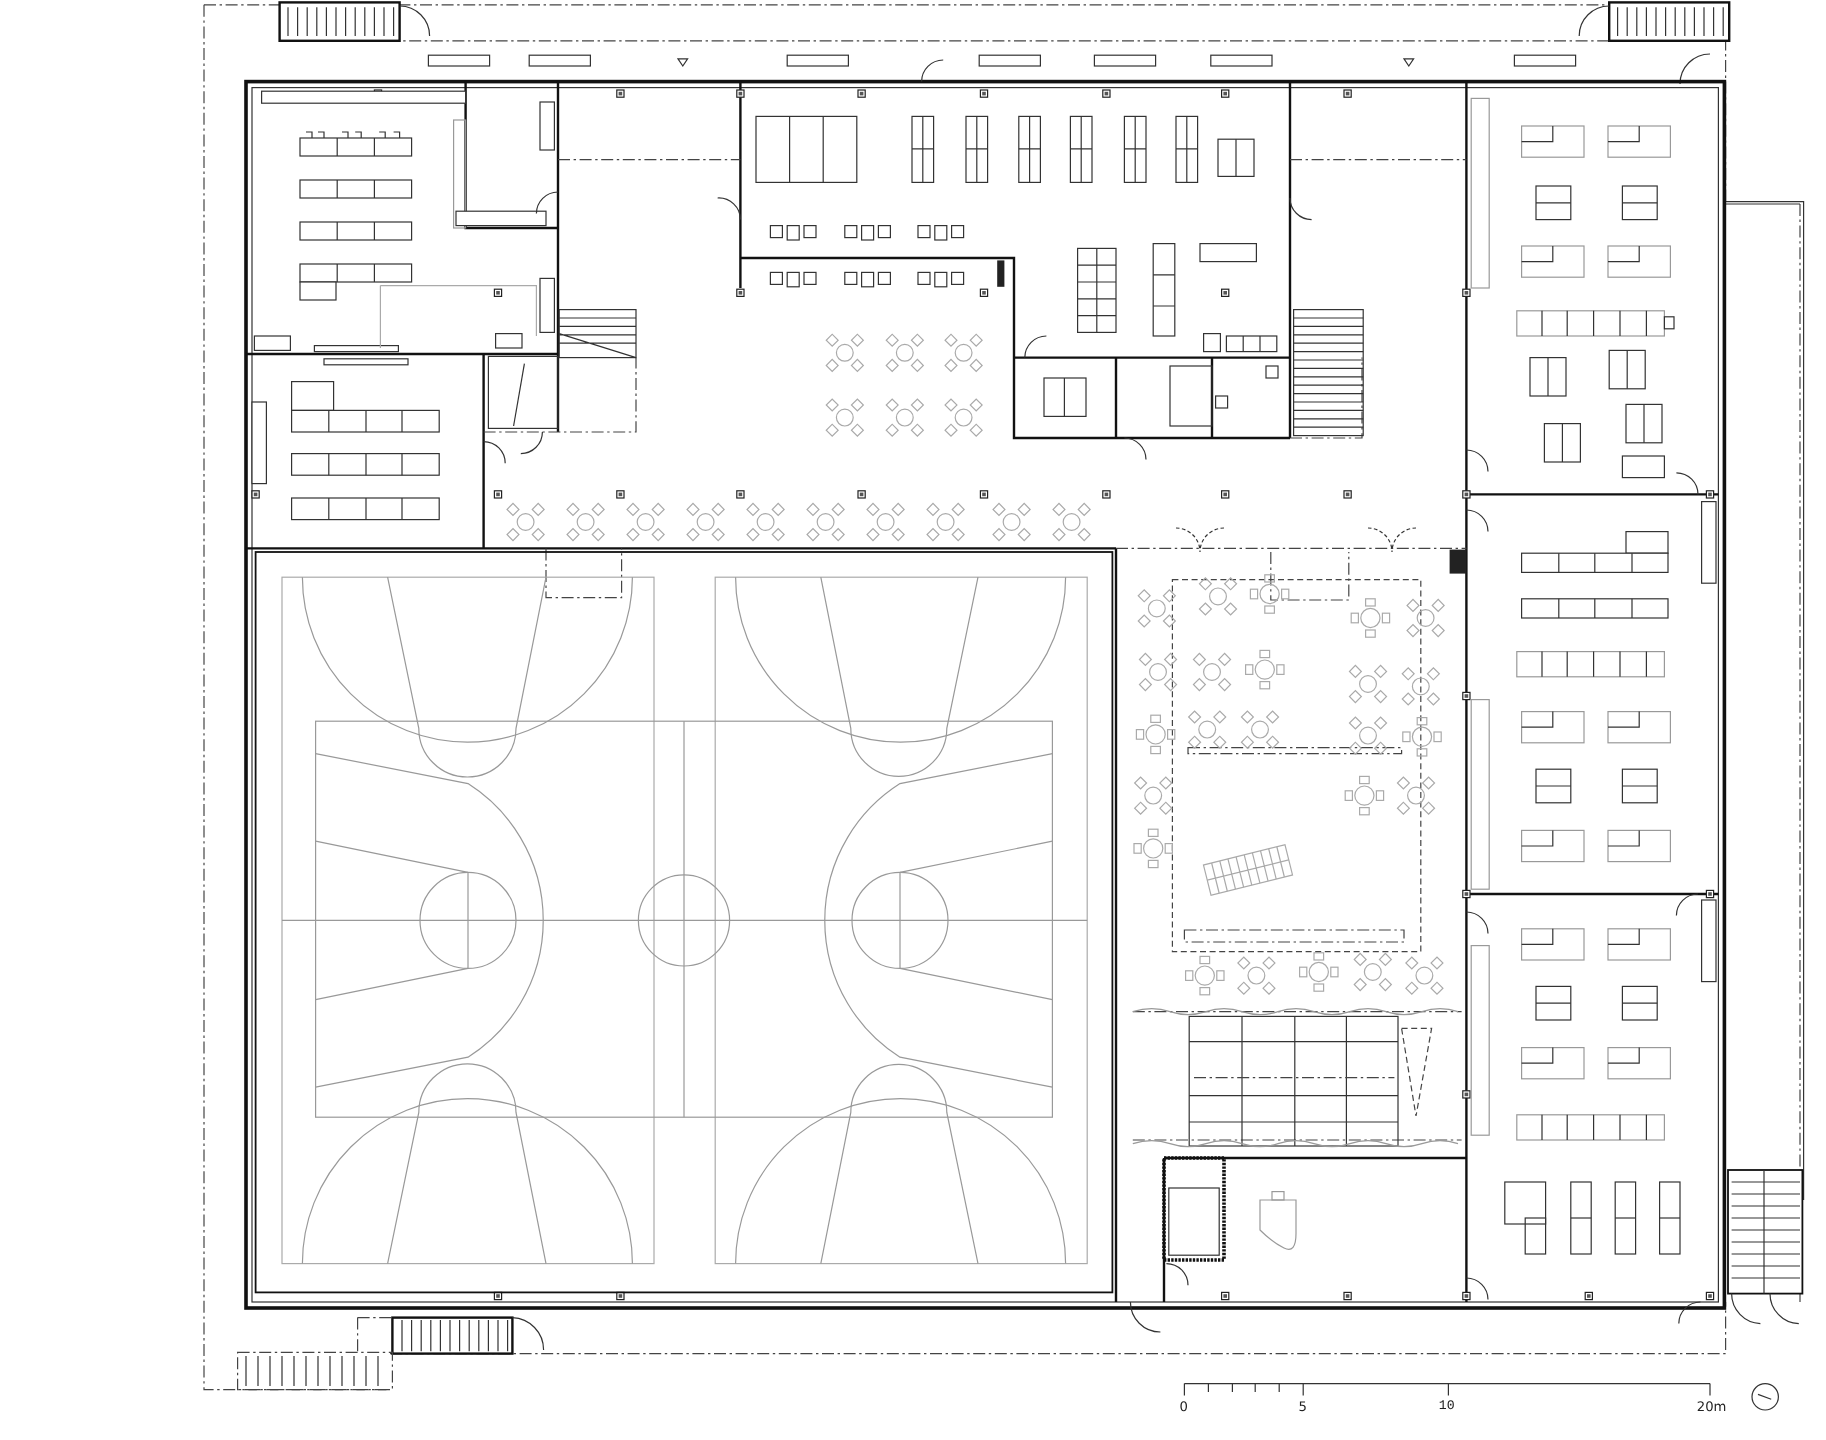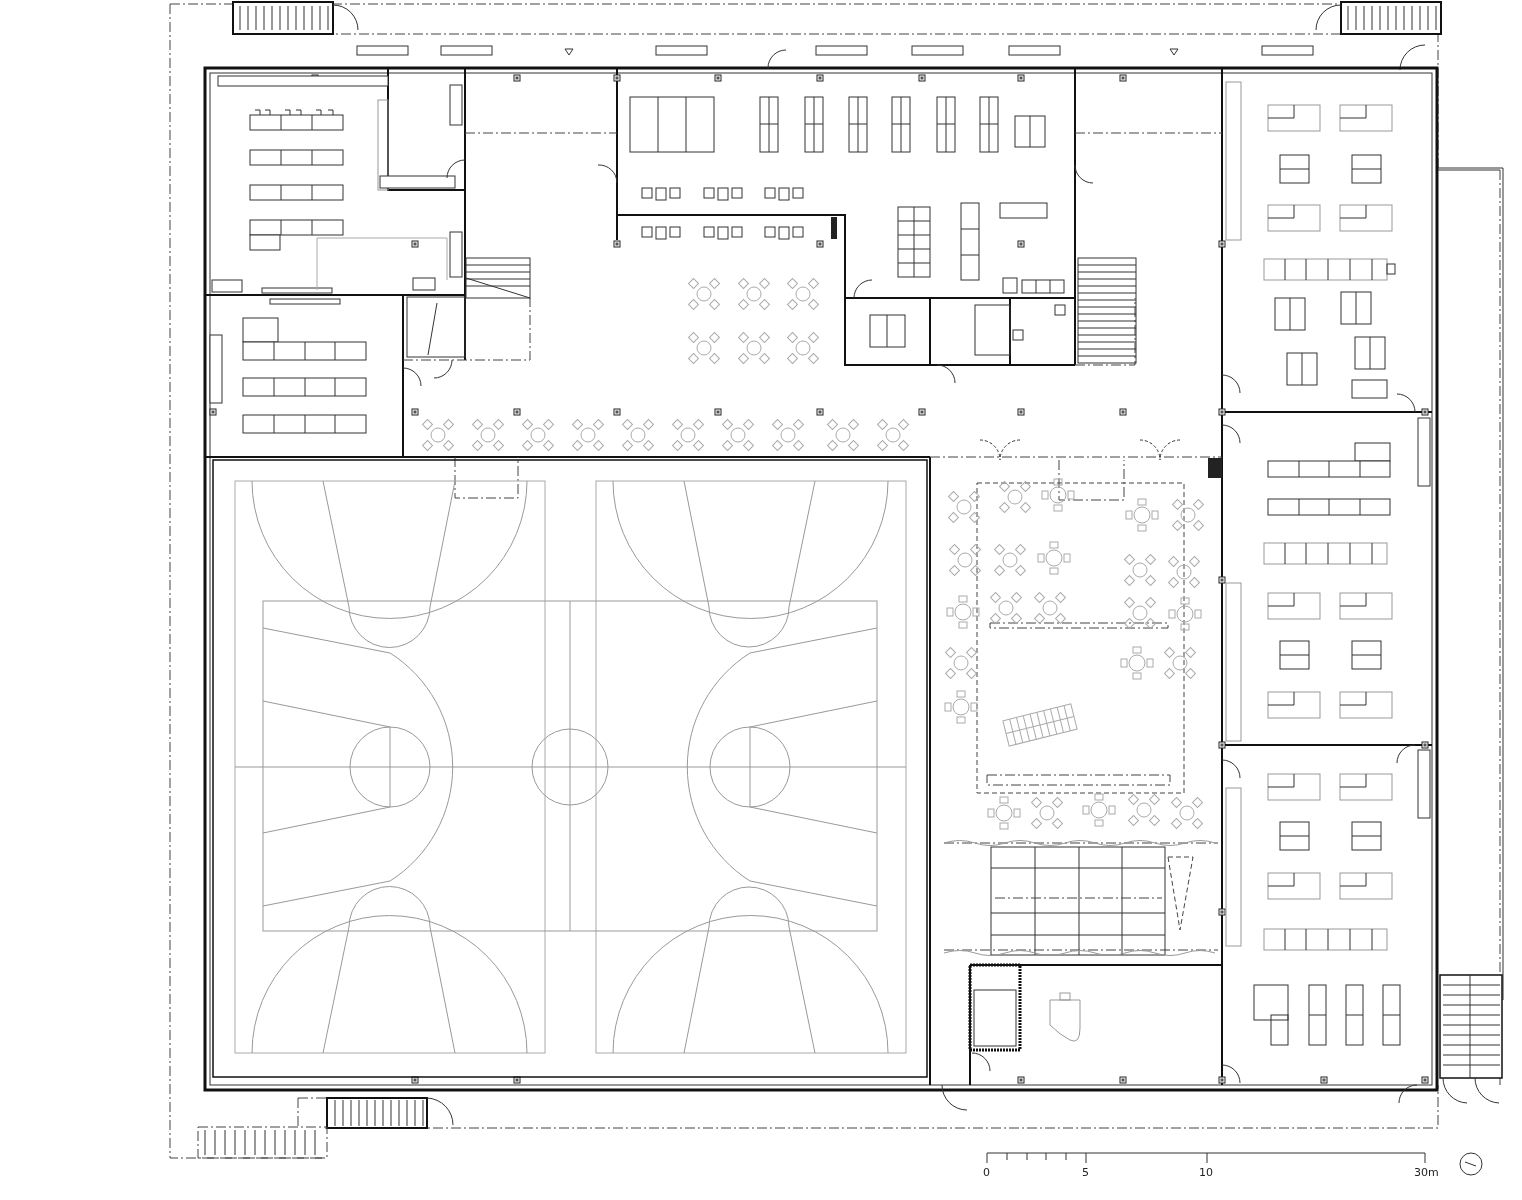--- a/index.html
+++ b/index.html
@@ -453,14 +453,14 @@
     <path d="M987 1153 V1163 M1007 1153 V1160 M1027 1153 V1160 M1046 1153 V1160 M1066 1153 V1160 M1086 1153 V1163 M1207 1153 V1163 M1425 1153 V1163" stroke="#333" stroke-width="1"></path>
   </g>
   <g>
     <circle cx="1471" cy="1164" r="11" fill="none" stroke="#333" stroke-width="1"></circle>
     <line x1="1465" y1="1162" x2="1476" y2="1166" stroke="#333" stroke-width="1"></line>
   </g>
 </svg>
 
 <span class="scale-label" style="left:983px;top:1166px;">0</span>
 <span class="scale-label" style="left:1082px;top:1166px;">5</span>
-<span class="scale-label" style="left:1199px;top:1166px;">10</span>
-<span class="scale-label" style="left:1414px;top:1166px;">30m</span>
+<span class="scale-label" style="left:1199px;top:1166px;font-family:Liberation Mono, monospace;">10</span>
+<span class="scale-label" style="left:1414px;top:1166px;">20m</span>
 
 </body></html>

